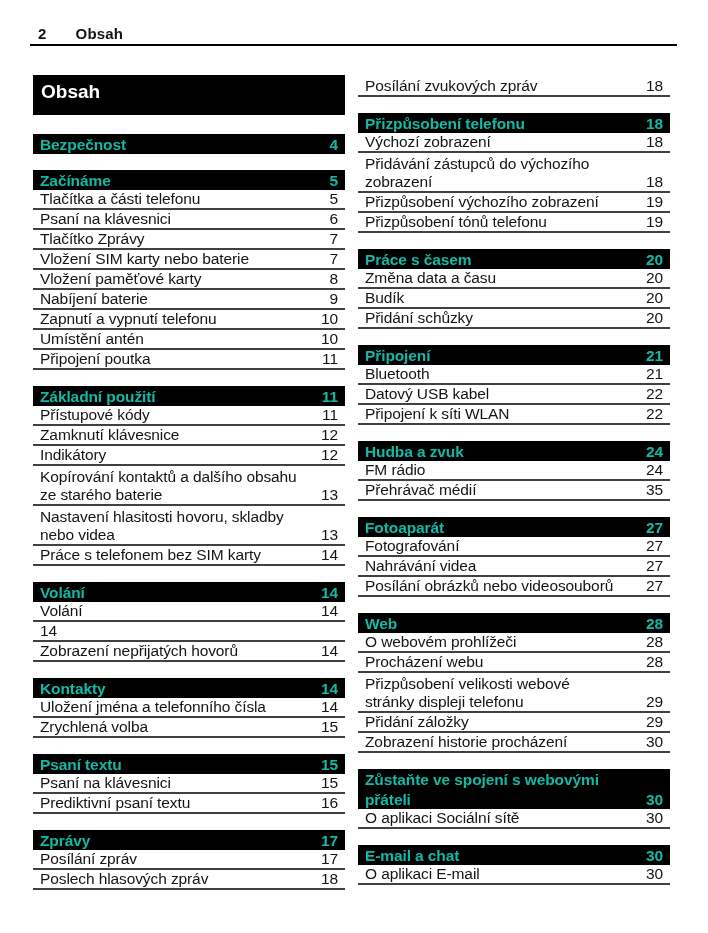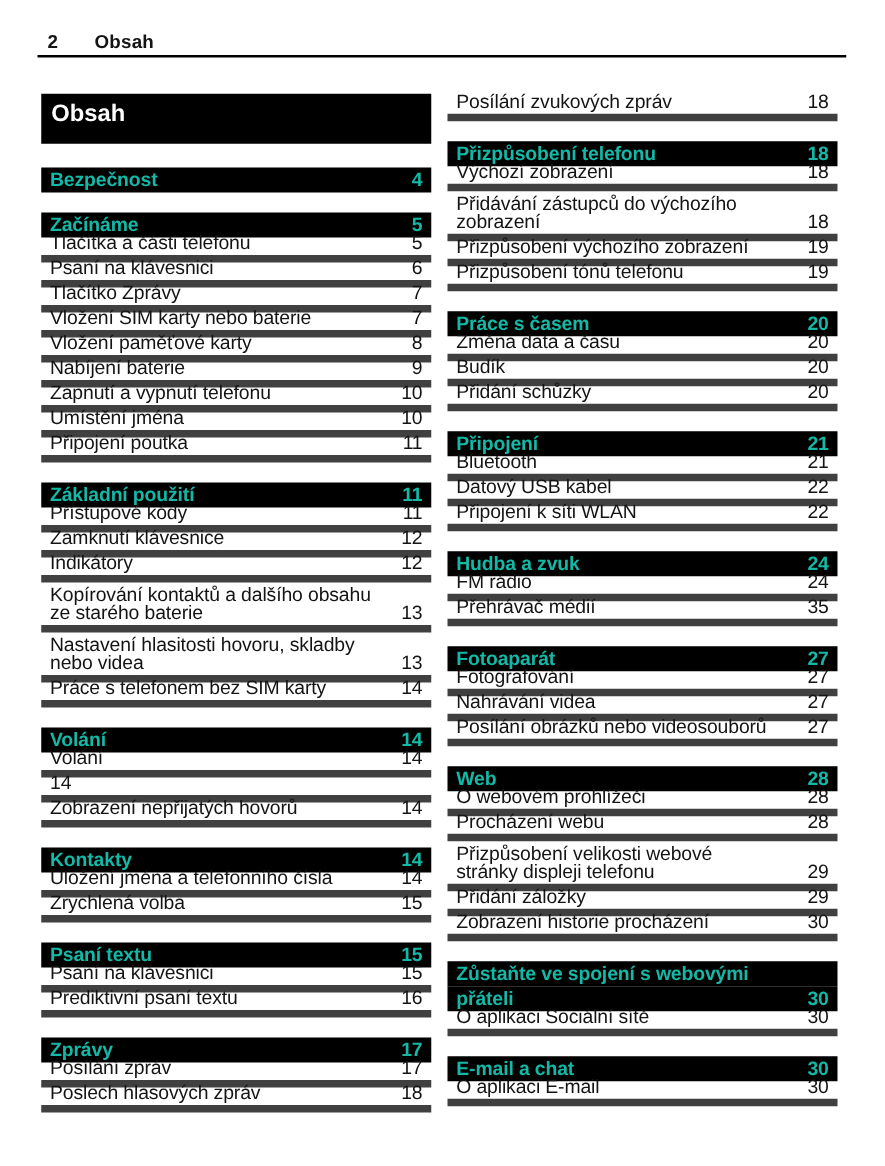--- a/index.html
+++ b/index.html
@@ -19,21 +19,21 @@
     background:#000;color:#fff;font-weight:bold;font-size:19px;
     height:40px;box-sizing:border-box;padding:6px 8px 0 8px;margin-bottom:19px;
   }
   .section{margin-bottom:16px;}
   .sec-line{
     display:flex;justify-content:space-between;align-items:flex-end;
     height:20px;box-sizing:border-box;line-height:19px;
     padding:0 7px 0 7px;white-space:nowrap;font-size:15.5px;letter-spacing:-0.1px;
   }
   .hdr{background:#000;color:#14b8a6;font-weight:bold;}
-  .entry{border-bottom:6px solid #404040;}
+  .entry{border-bottom:2px solid #404040;}
   .entry.noline{border-bottom:none;}
 </style>
 </head>
 <body>
 
 <div class="pagehead">
   <span>2</span>
   <span>Obsah</span>
 </div>
 <div class="headrule"></div>
@@ -74,21 +74,21 @@
         </div>
         <div class="sec-line entry">
           <span>Nabíjení baterie</span>
           <span>9</span>
         </div>
         <div class="sec-line entry">
           <span>Zapnutí a vypnutí telefonu</span>
           <span>10</span>
         </div>
         <div class="sec-line entry">
-          <span>Umístění jména</span>
+          <span>Umístění antén</span>
           <span>10</span>
         </div>
         <div class="sec-line entry">
           <span>Připojení poutka</span>
           <span>11</span>
         </div>
       </div>
       <div class="section">
         <div class="sec-line hdr">
           <span>Základní použití</span>

